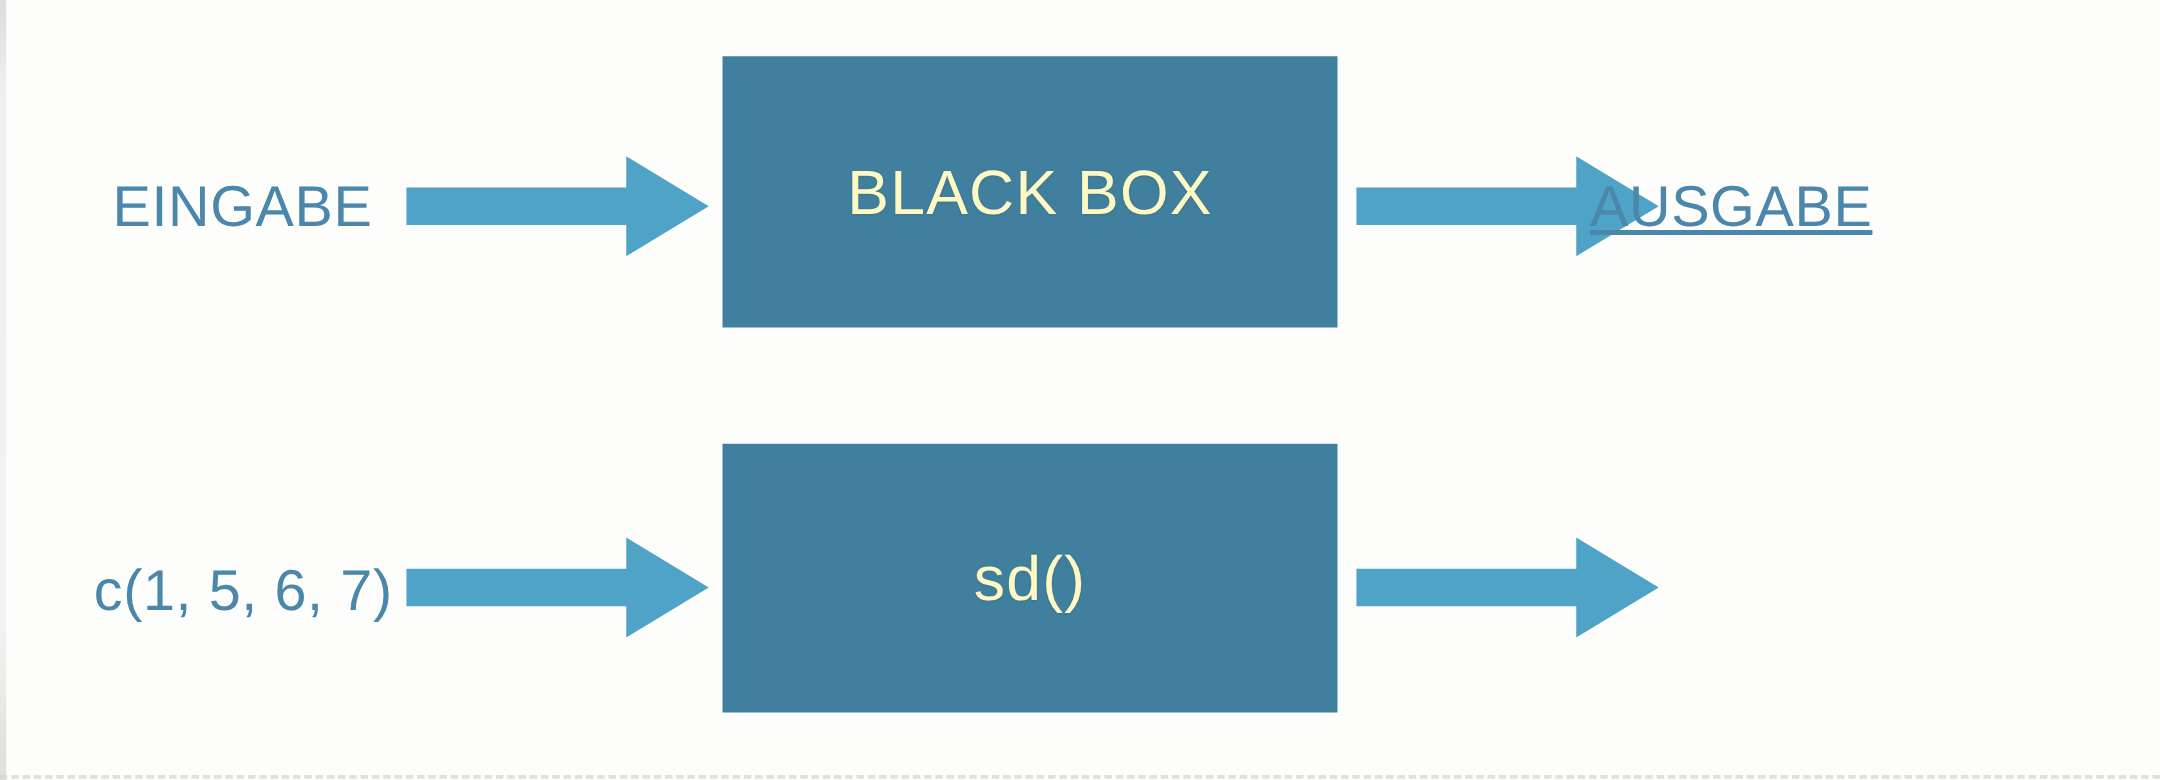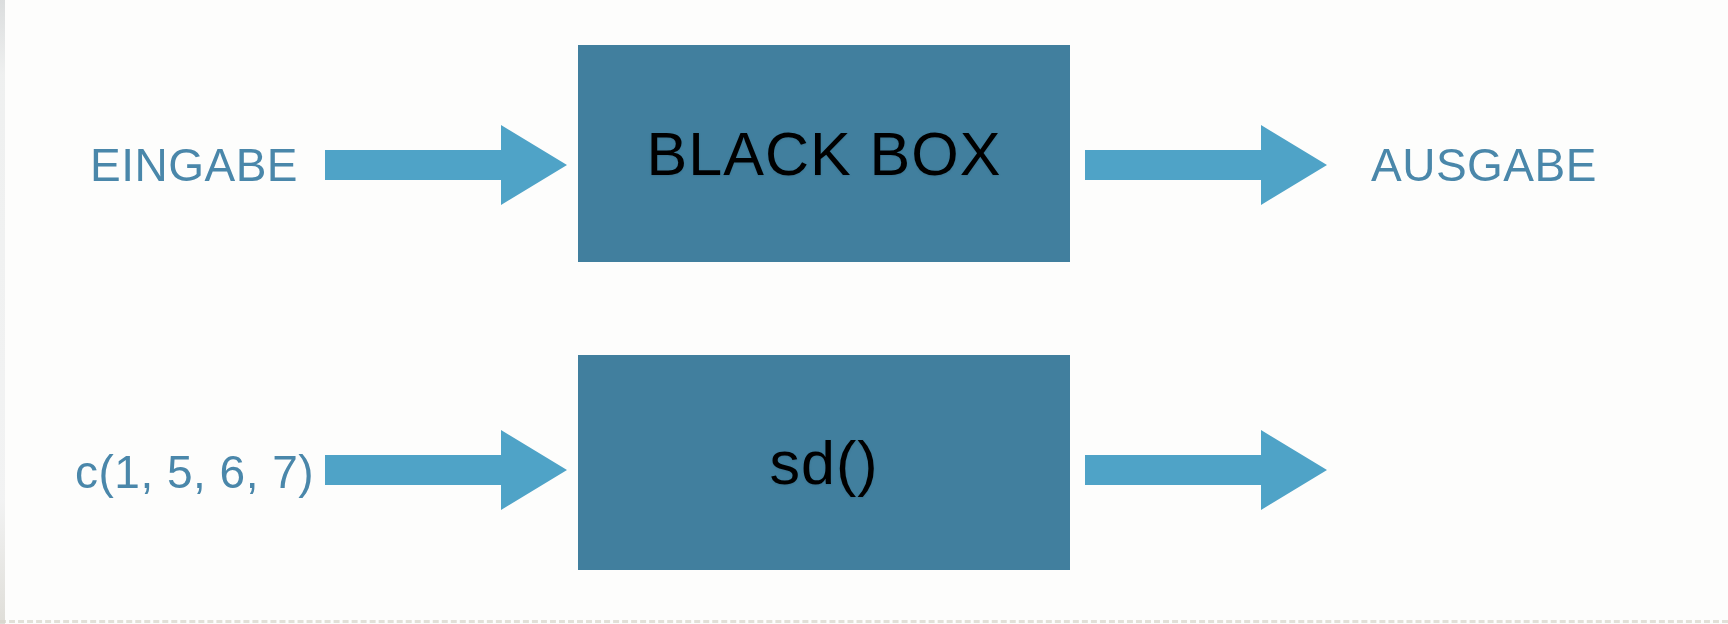--- a/index.html
+++ b/index.html
@@ -37,36 +37,36 @@
     left: 578px;
     width: 492px;
     background: #417f9e;
     display: flex;
     align-items: center;
     justify-content: center;
   }
   .box-1 { top: 45px;  height: 217px; }
   .box-2 { top: 355px; height: 215px; align-items: center; }
   .box-label {
-    color: #000000;
-    font-size: 61px;
+    color: #fef9c3;
+    font-size: 50px;
     letter-spacing: 1px;
     text-shadow: 0 1px 2px rgba(40,80,100,0.25);
   }
   .arrow {
     position: absolute;
     width: 242px;
     height: 80px;
   }
   .arrow-a1 { left: 325px;  top: 125px; }
   .arrow-a2 { left: 1085px; top: 125px; }
   .arrow-b1 { left: 325px;  top: 430px; }
   .arrow-b2 { left: 1085px; top: 430px; }
   .label-input-1  { left: 90px;   top: 135px; }
-  .label-output-1 { left: 1371px; top: 135px; }
+  .label-output-1 { left: 1272px; top: 135px; text-decoration: underline; }
   .label-input-2  { left: 75px;   top: 442px; }
   .label-output-2 { left: 1342px; top: 442px; }
 </style>
 </head>
 <body>
 
 <div class="canvas">
 
   <div class="edge-left"></div>
   <div class="edge-bottom"></div>

